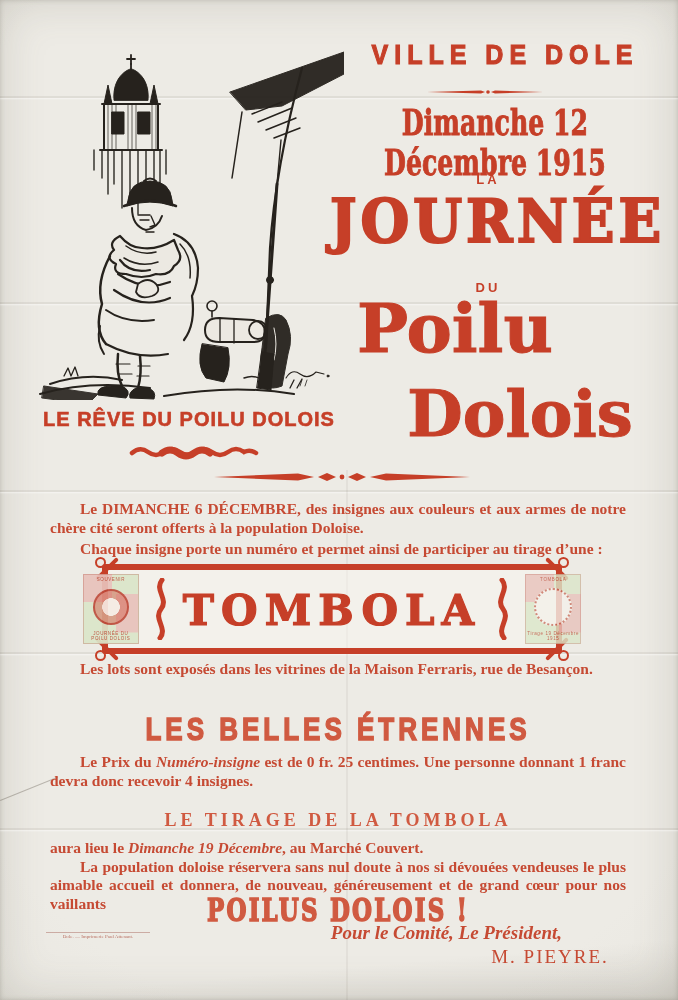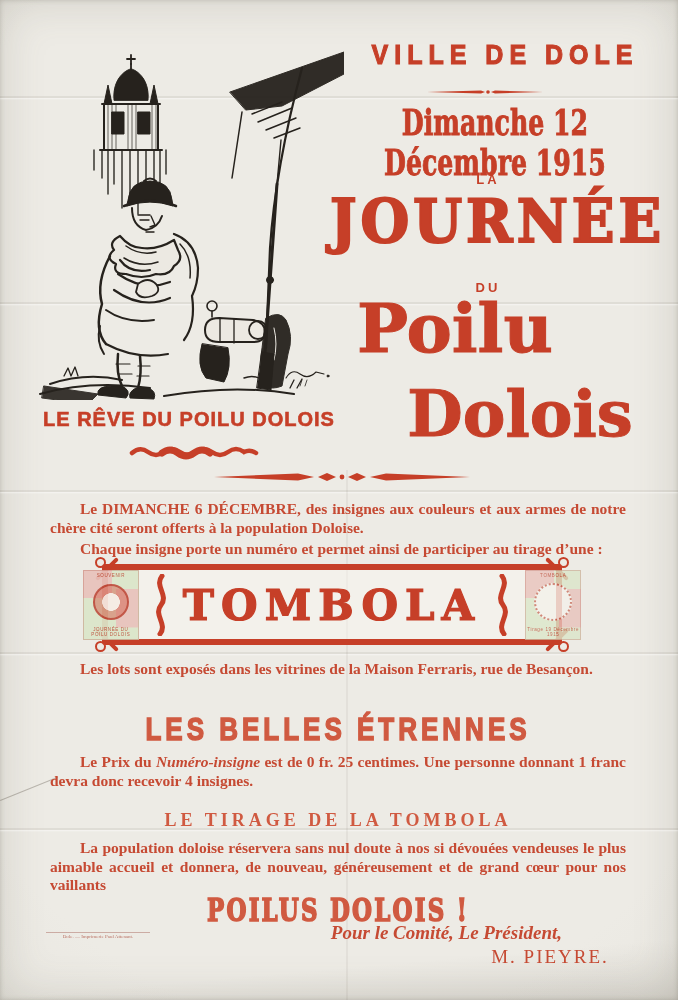--- a/index.html
+++ b/index.html
@@ -43,21 +43,21 @@
         font-size:26px;letter-spacing:4px;color:var(--red-soft);-webkit-text-stroke:1.2px var(--red-soft);transform:scaleY(1.18);}
   .h-tirage{left:50px;top:810px;width:576px;font-family:Liberation Serif, serif;font-weight:bold;
         font-size:18px;letter-spacing:4px;color:var(--red-soft);}
   .h-poilus{left:50px;top:891px;width:576px;font-family:"DejaVu Serif",serif;font-weight:bold;font-size:31px;
         letter-spacing:3px;color:var(--red-soft);-webkit-text-stroke:1.6px var(--red-soft);transform:scale(0.74,1.05);}
   .committee{left:280px;top:922px;width:282px;text-align:right;font-style:italic;font-weight:bold;
         font-size:19px;color:var(--red-body);}
   .president{left:460px;top:946px;width:180px;text-align:center;font-size:19px;letter-spacing:2px;color:var(--red-body);}
   .imprint{left:46px;top:932px;width:104px;font-size:5px;color:#b05b4d;opacity:.85;border-top:1px solid rgba(150,70,60,.45);padding-top:1px;text-align:center;}
   
-  .banner{left:102px;top:564px;width:460px;height:81px;box-sizing:border-box;border:6px solid var(--red);
+  .banner{left:102px;top:564px;width:460px;height:90px;box-sizing:border-box;border:6px solid var(--red);
         border-radius:3px;background:rgba(250,248,242,.45);display:flex;align-items:center;justify-content:center;gap:14px;}
   .tombola-word{font-family:"DejaVu Serif",serif;font-weight:bold;font-size:42px;letter-spacing:7px;color:var(--red);
         -webkit-text-stroke:1.2px var(--red);transform:scaleY(1.04);white-space:nowrap;}
   .corner{position:absolute;width:24px;height:24px;}
   .corner .bar{position:absolute;width:30px;height:4px;background:var(--red);top:10px;left:-3px;border-radius:2px;}
   .corner .dot{position:absolute;width:7px;height:7px;border:2px solid var(--red);border-radius:50%;}
   .c-tl{left:-13px;top:-13px;} .c-tr{right:-13px;top:-13px;} .c-bl{left:-13px;bottom:-13px;} .c-br{right:-13px;bottom:-13px;}
   .c-tl .bar,.c-br .bar{transform:rotate(-45deg);} .c-tr .bar,.c-bl .bar{transform:rotate(45deg);}
   .c-tl .dot{left:0;top:0;} .c-tr .dot{right:0;top:0;} .c-bl .dot{left:0;bottom:0;} .c-br .dot{right:0;bottom:0;}
   
@@ -255,20 +255,23 @@
 
   <div class="abs bodyblock" style="top:753px">
     <p class="indent">
       <span>Le Prix du </span><i>Numéro-insigne</i><span> est de 0 fr. 25 centimes. Une personne donnant 1 franc devra donc recevoir 4 insignes.</span>
     </p>
   </div>
 
   <div class="abs ctr h-tirage">LE TIRAGE DE LA TOMBOLA</div>
 
   <div class="abs bodyblock" style="top:839px">
+    <p>
+      <span>aura lieu le </span><i>Dimanche 19 Décembre</i><span>, au Marché Couvert.</span>
+    </p>
     <p class="indent">La population doloise réservera sans nul doute à nos si dévouées vendeuses le plus aimable accueil et donnera, de nouveau, généreusement et de grand cœur pour nos vaillants</p>
   </div>
 
   <div class="abs ctr h-poilus">POILUS DOLOIS !</div>
 
   <div class="abs committee">Pour le Comité, Le Président,</div>
   <div class="abs president">M. PIEYRE.</div>
   <div class="abs imprint">Dole. — Imprimerie Paul Attenant.</div>
 
 </div>

